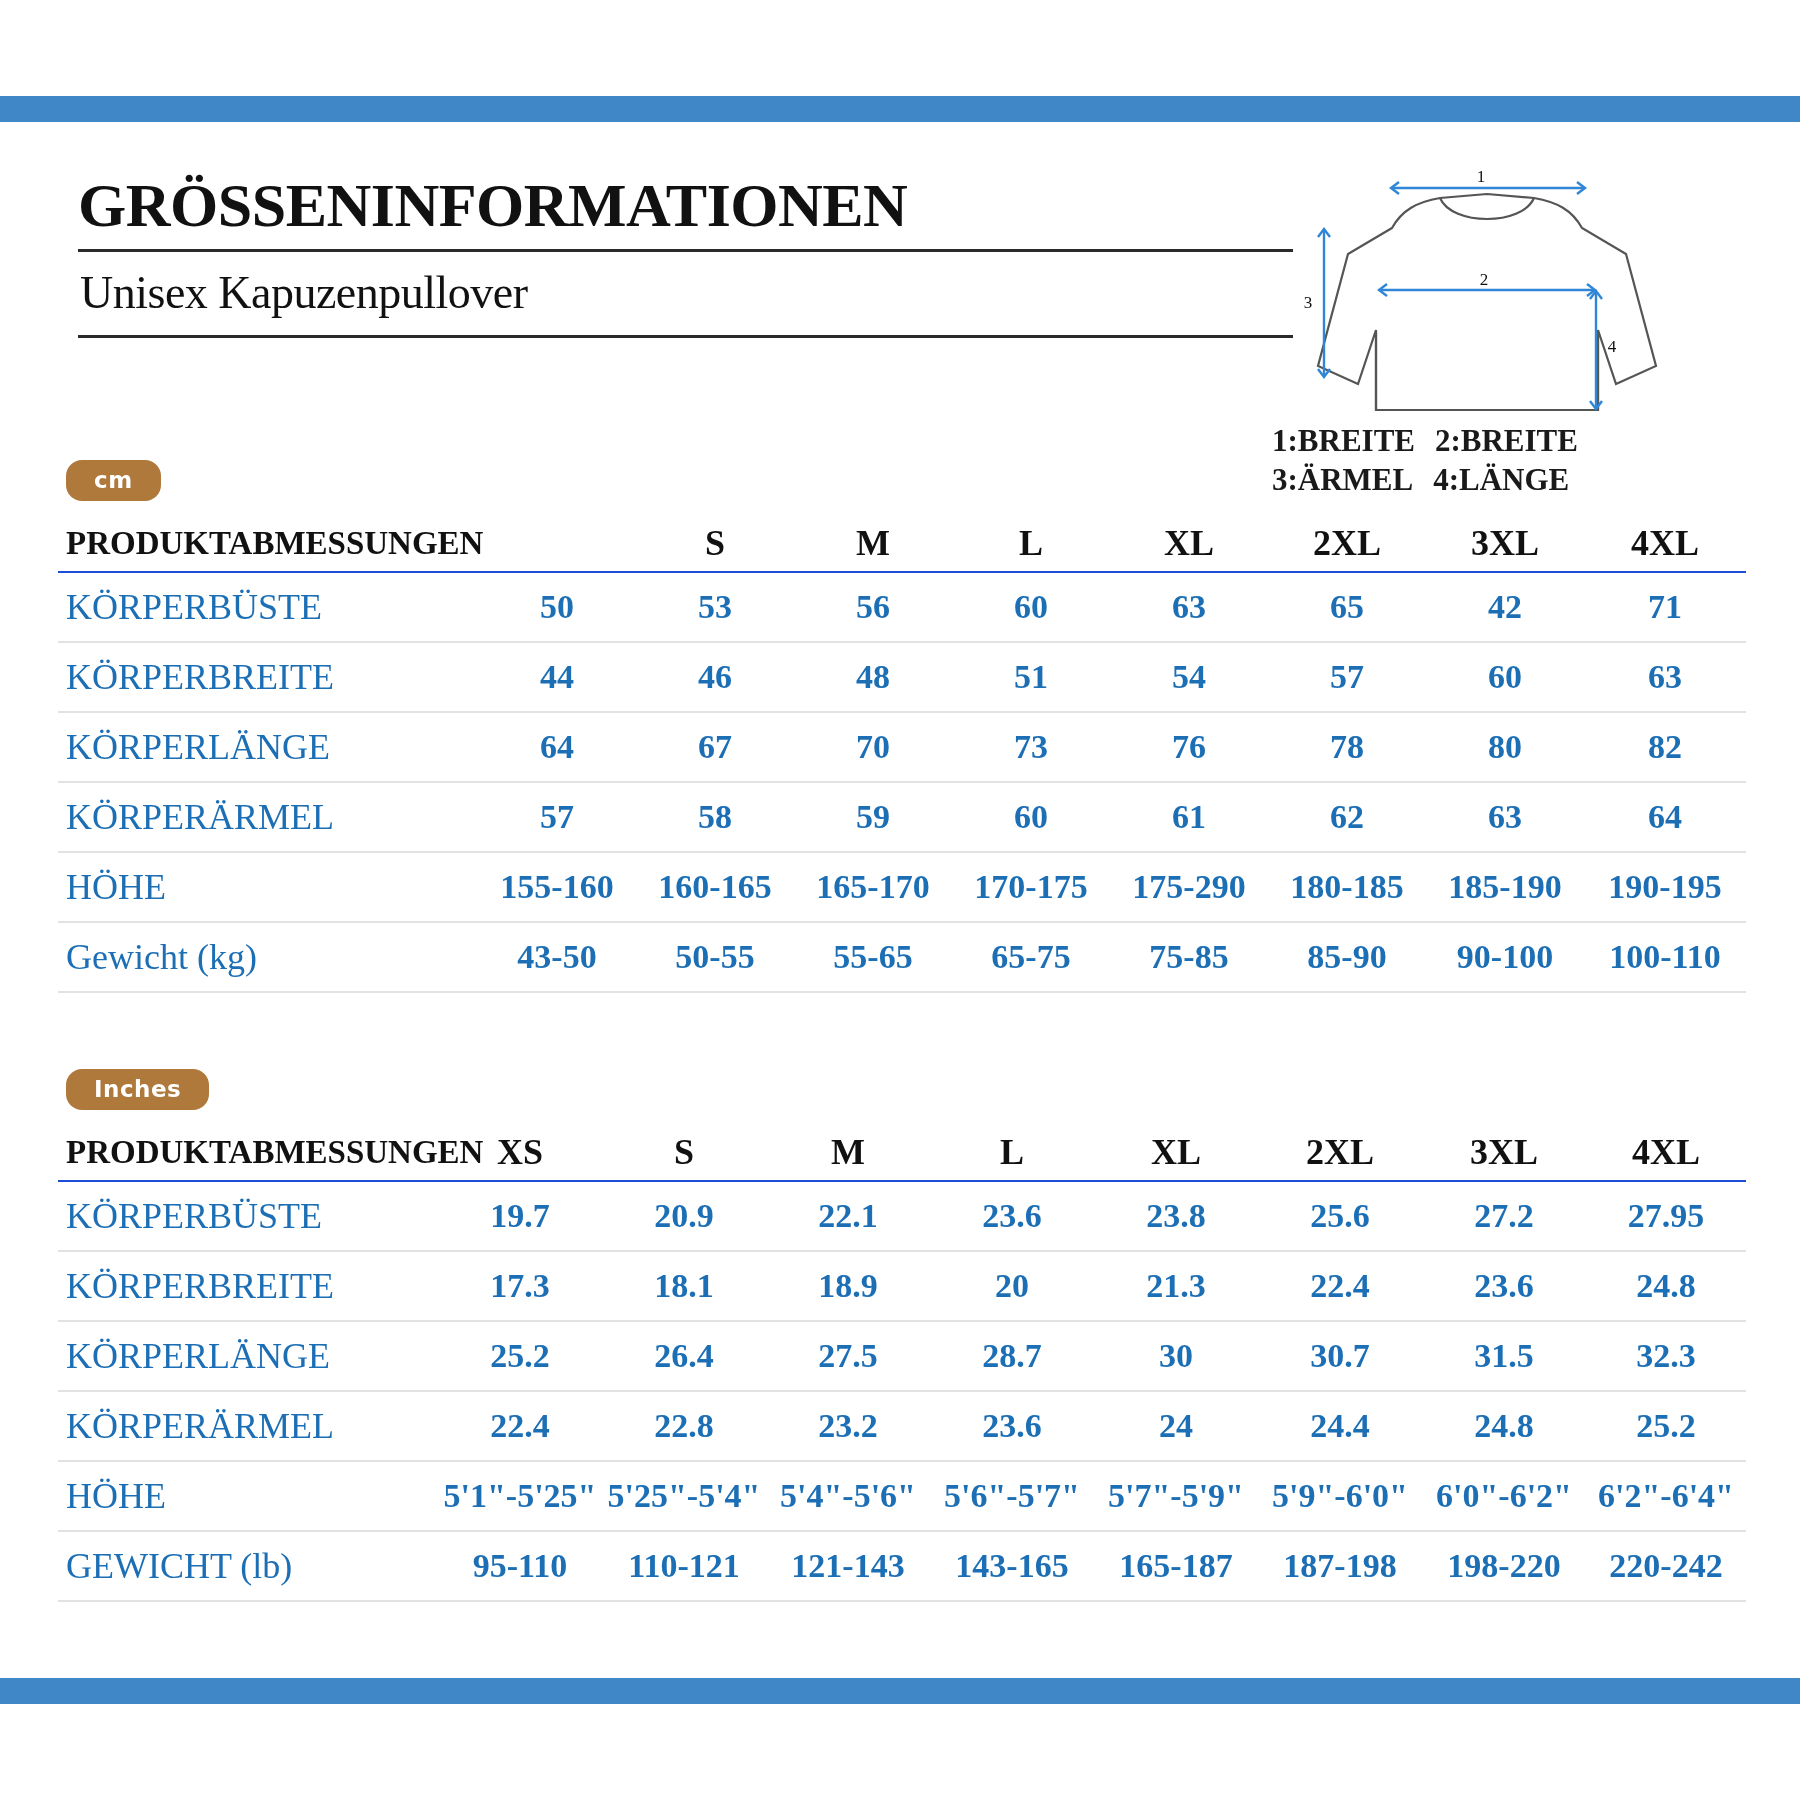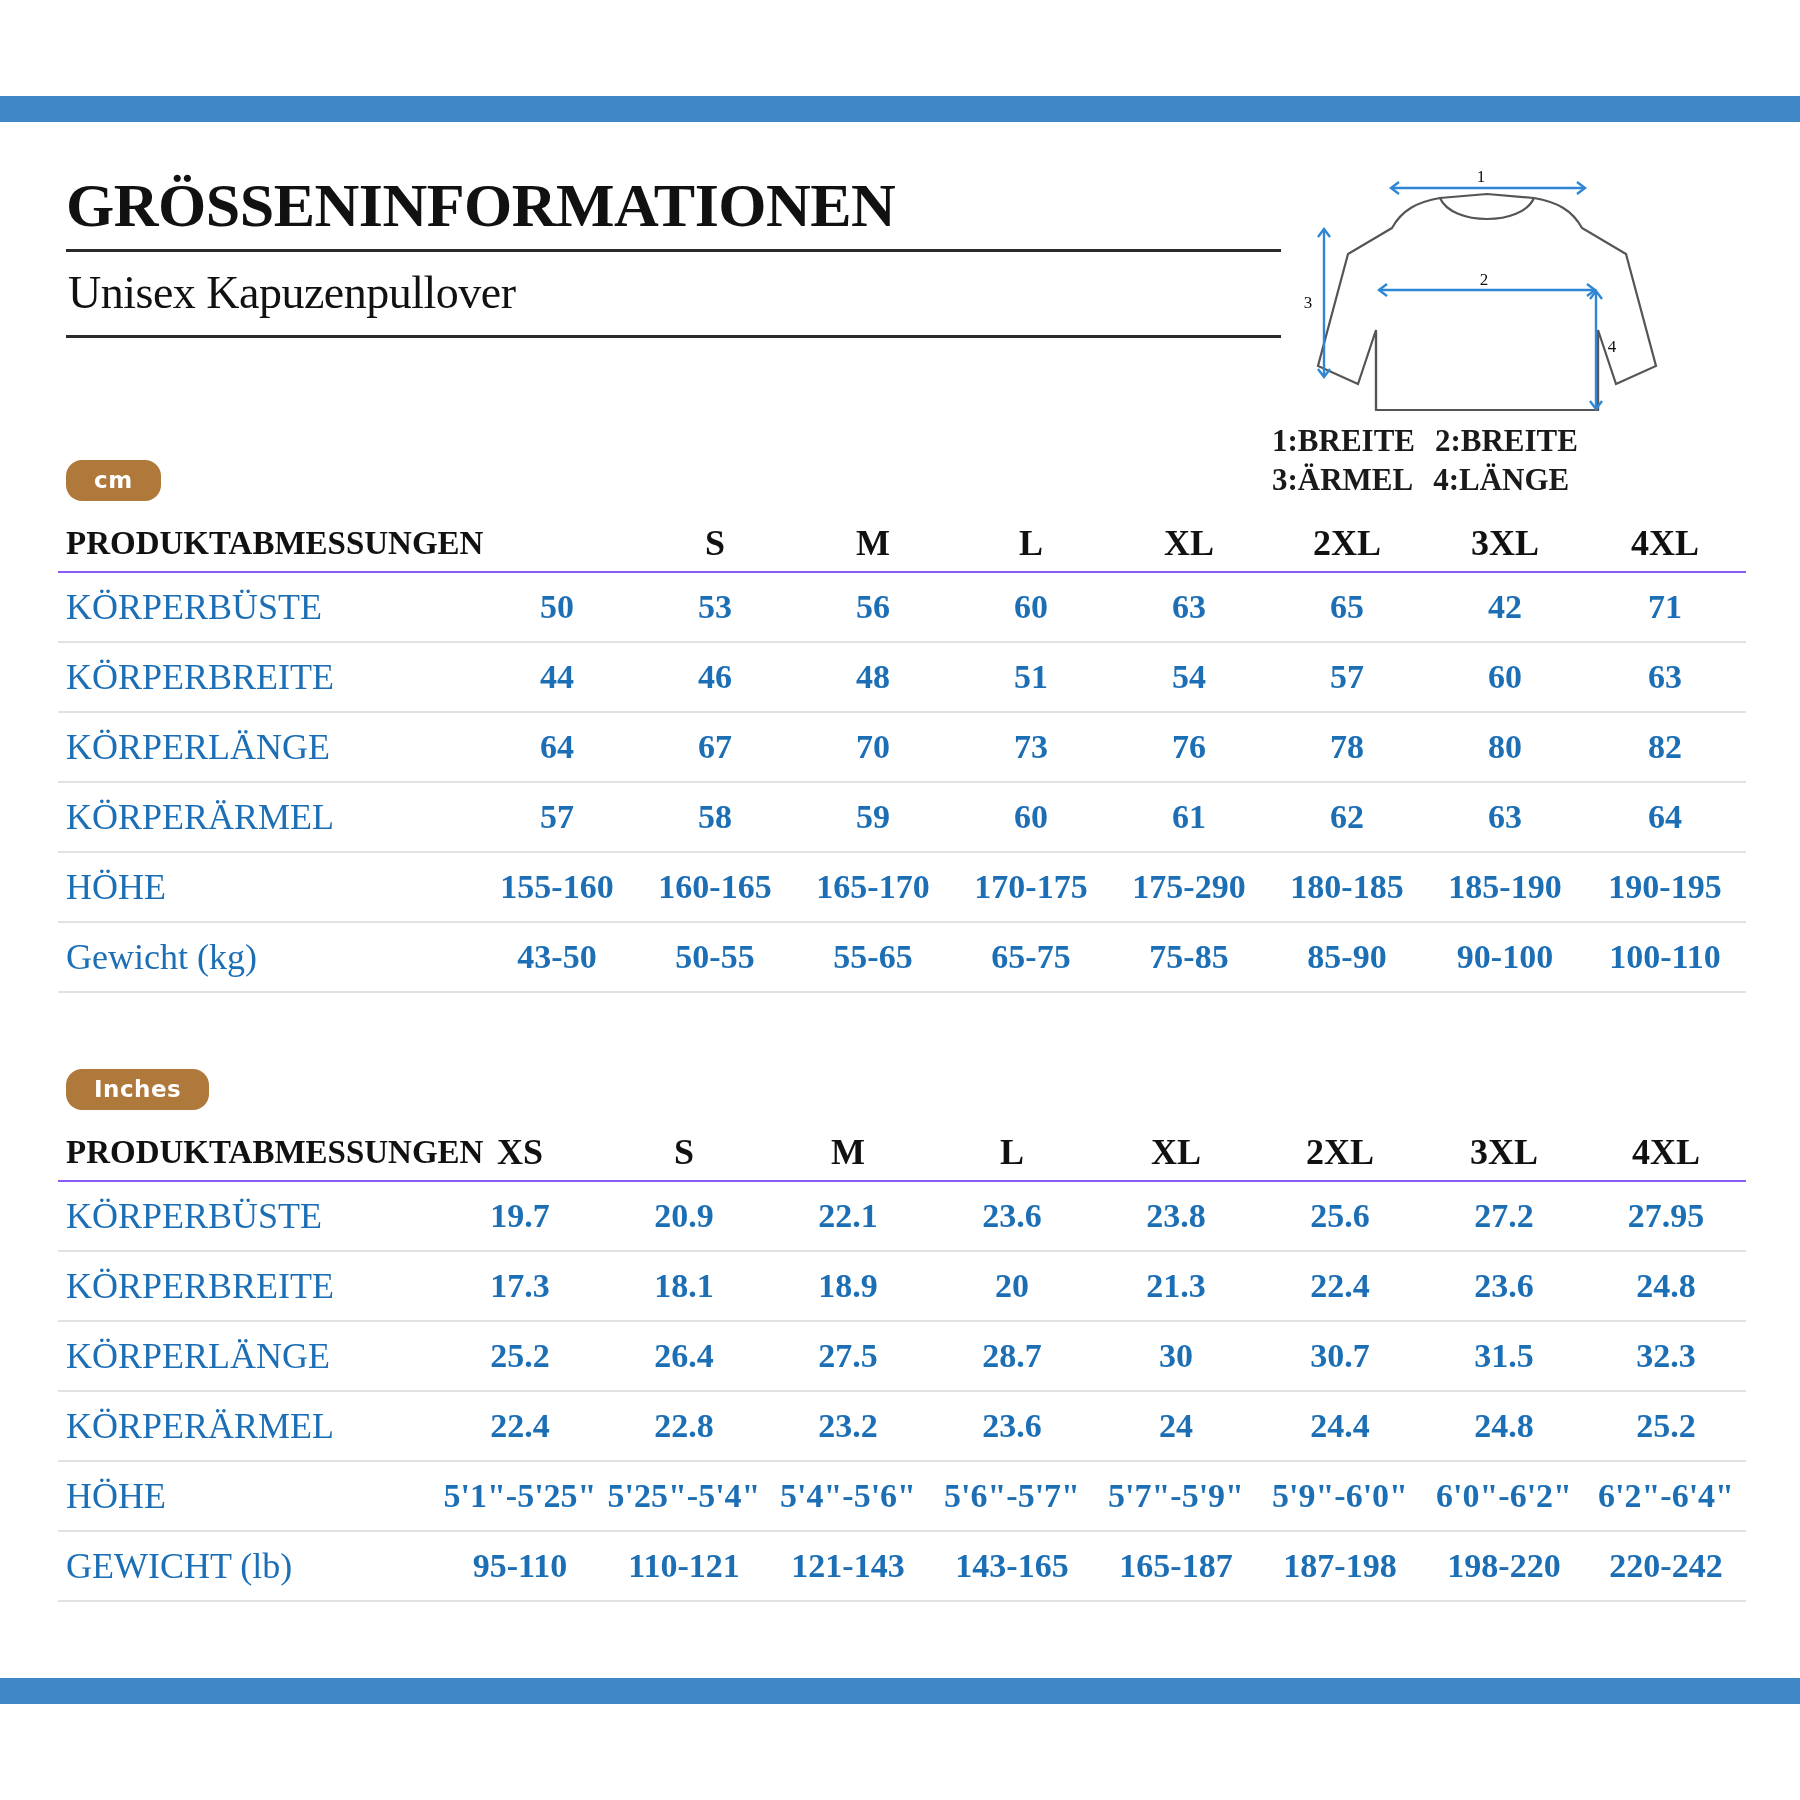--- a/index.html
+++ b/index.html
@@ -37,20 +37,21 @@
     width: 1800px;
     height: 1556px;
     box-sizing: border-box;
     padding: 30px 58px 0 58px;
   }
 
   
   .header {
     position: relative;
     height: 290px;
+    margin-left: 12px;
   }
   .title {
     font-family: "Liberation Serif", serif;
     font-weight: bold;
     font-size: 62px;
     letter-spacing: -0.5px;
     color: #111111;
     margin: 18px 0 0 8px;
   }
   .title-rule {
@@ -116,21 +117,21 @@
     margin-top: 14px;
     table-layout: fixed;
   }
   table.sizes th, table.sizes td {
     border-bottom: 2px solid #e2e2e2;
     padding: 0;
     height: 68px;
     vertical-align: middle;
   }
   table.sizes thead th {
-    border-bottom: 2px solid #8b5cf6;
+    border-bottom: 2px solid #1d4ed8;
     height: 56px;
   }
   .rowlabel {
     font-family: "Liberation Serif", serif;
     font-size: 36px;
     color: #1d6fb5;
     text-align: left;
     padding-left: 8px !important;
     white-space: nowrap;
   }

